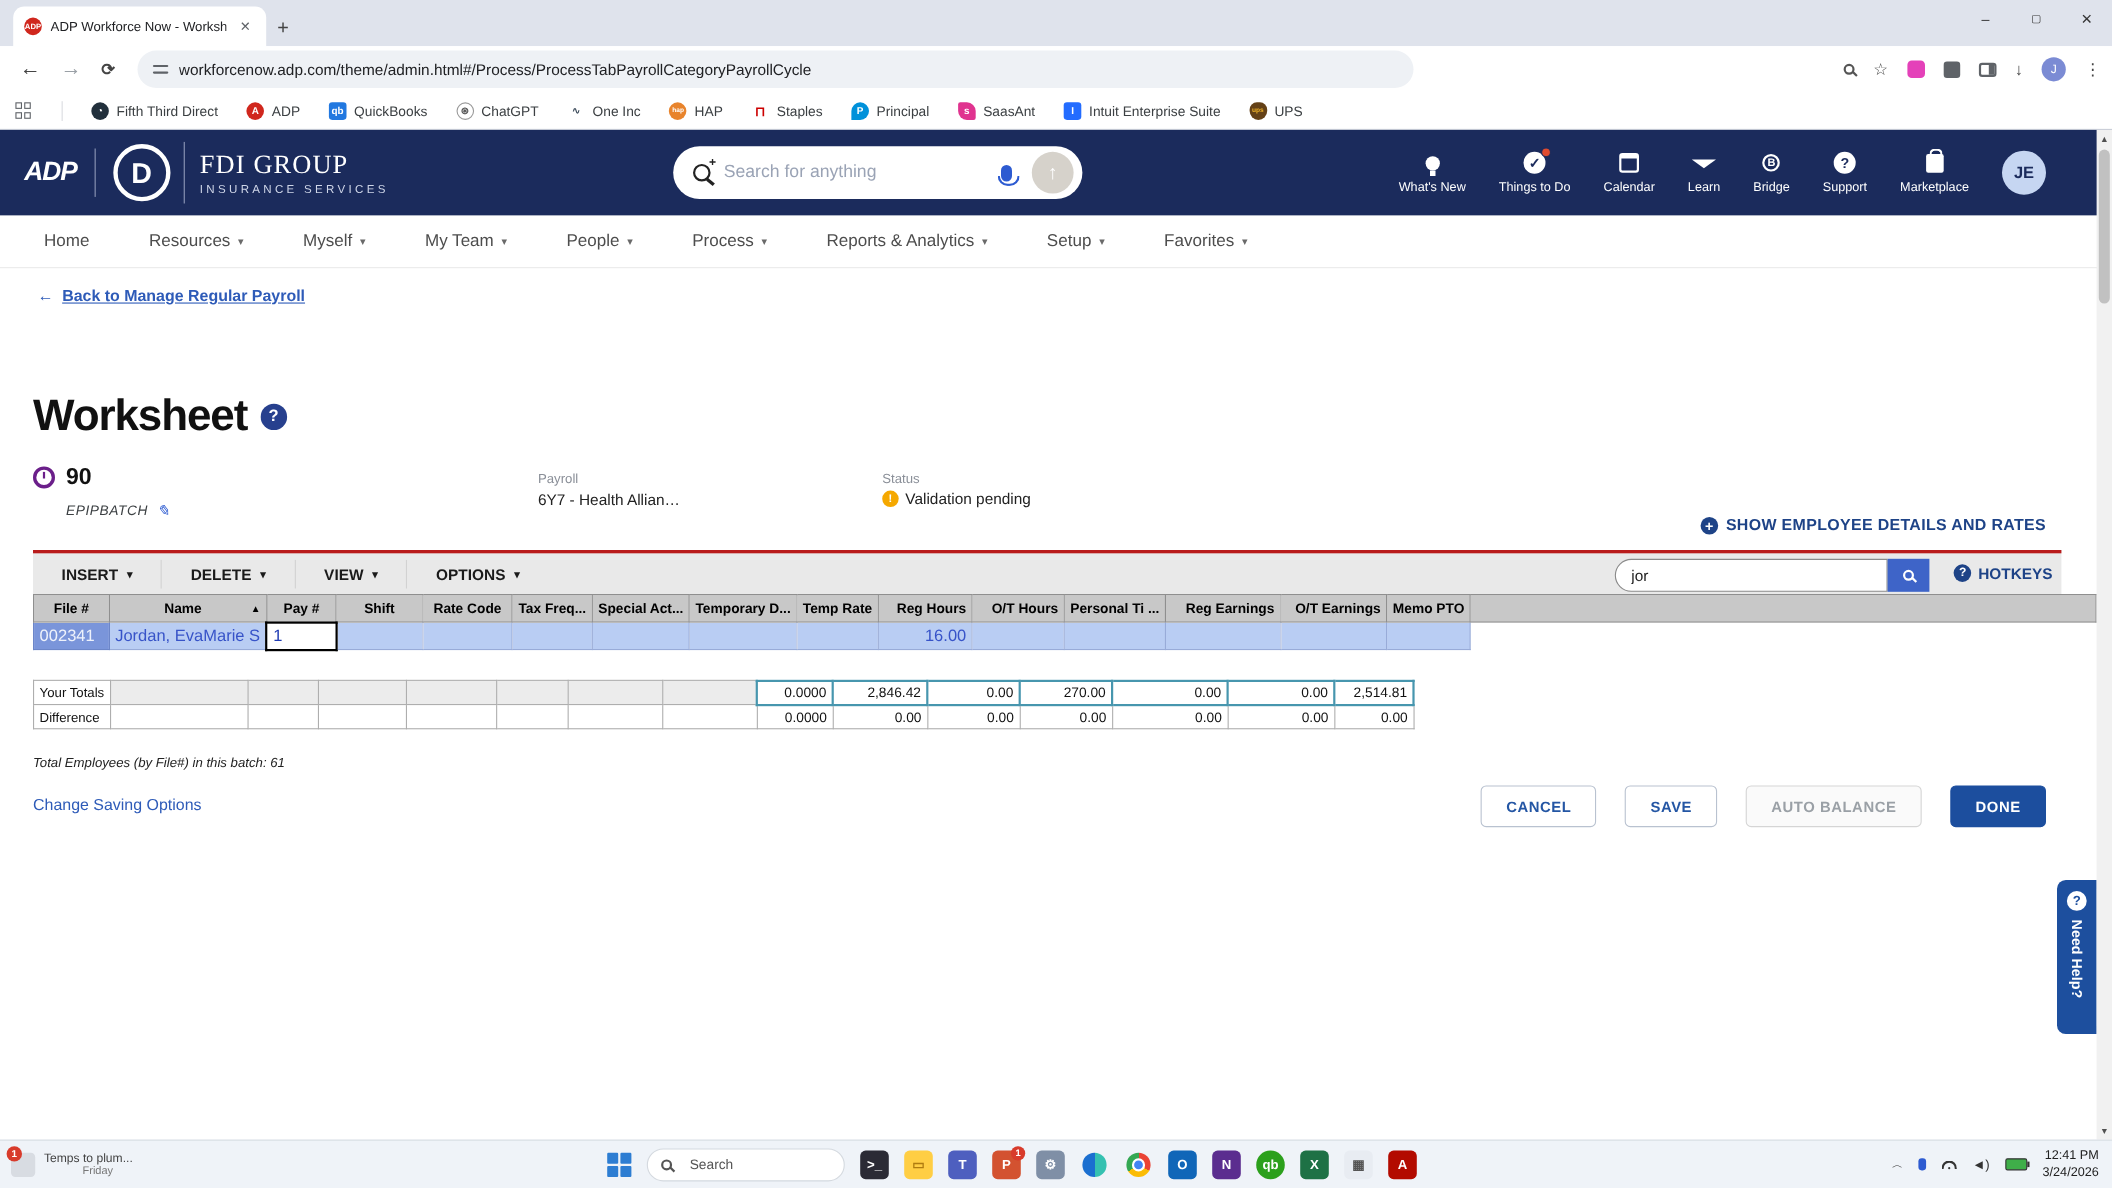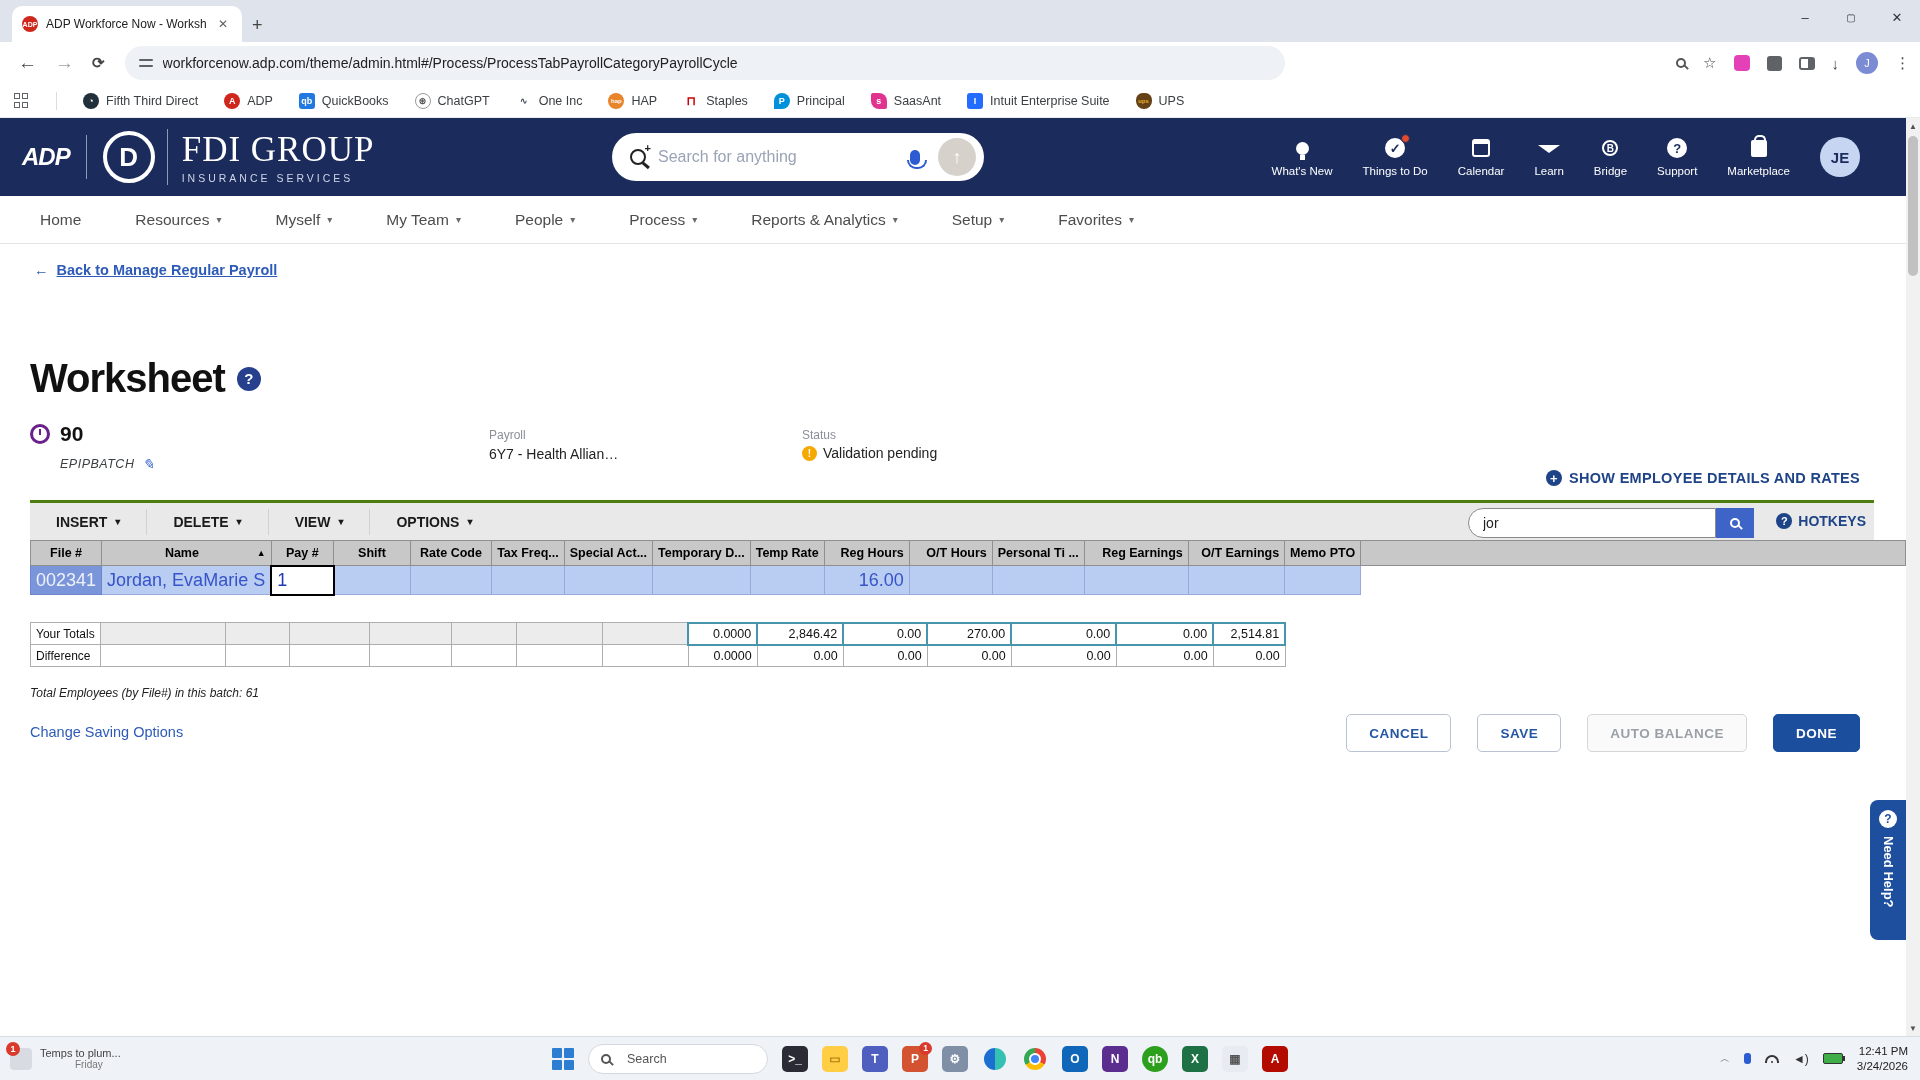--- a/index.html
+++ b/index.html
@@ -45,21 +45,21 @@
   .apps-grid { width:16px; height:16px; display:grid; grid-template-columns:6px 6px; grid-gap:2px; }
   .apps-grid span { width:6px; height:6px; border:1.5px solid #5f6368; }
   .bm-sep { width:1px; height:18px; background:#dadce0; }
 
   
   .adp-header { position:absolute; top:118px; left:0; width:1920px; height:78px; background:#1b2b5c; display:flex; align-items:center; }
   .adp-logo { color:#fff; font-size:24px; font-weight:bold; font-style:italic; margin-left:22px; letter-spacing:-1px; }
   .brand-sep { width:1px; height:44px; background:#8f9ab8; margin:0 16px; }
   .fdi-circle { width:52px; height:52px; border:4px solid #fff; border-radius:50%; color:#fff; font-size:26px; font-weight:bold; display:flex; align-items:center; justify-content:center; margin-right:12px; }
   .fdi-sep { width:1px; height:56px; background:#8f9ab8; margin-right:14px; }
-  .fdi-name { color:#fff; font-size:35px; letter-spacing:1px; font-family:"Liberation Serif", serif; }
+  .fdi-name { color:#fff; font-size:24px; letter-spacing:1px; font-family:"Liberation Serif", serif; }
   .fdi-sub { color:#cfd6e8; font-size:10.5px; letter-spacing:3px; margin-top:2px; }
   .adp-search { position:absolute; left:612px; top:15px; width:372px; height:48px; background:#fff; border-radius:24px; display:flex; align-items:center; padding:0 8px 0 18px; gap:12px; }
   .sparkle-mag { position:relative; width:16px; height:16px; border:2.5px solid #222; border-radius:50%; }
   .sparkle-mag::after { content:""; position:absolute; width:8px; height:2.5px; background:#222; transform:rotate(40deg); right:-6px; bottom:-3px; }
   .sparkle-mag::before { content:"+"; position:absolute; top:-9px; right:-7px; color:#222; font-size:11px; font-weight:bold; }
   .adp-search input { border:none; outline:none; flex:1; font-size:16px; color:#333; background:transparent; font-family:"Liberation Sans", sans-serif; }
   .adp-search input::placeholder { color:#9aa3b5; }
   .mic { width:10px; height:15px; background:#2d5bd1; border-radius:5px; position:relative; margin-right:6px; }
   .mic::after { content:""; position:absolute; left:-3px; bottom:-4px; width:16px; height:7px; border:2px solid #2d5bd1; border-top:none; border-radius:0 0 9px 9px; }
   .go-btn { width:38px; height:38px; border-radius:50%; background:#d6d2cb; color:#fff; font-size:18px; display:flex; align-items:center; justify-content:center; }
@@ -98,36 +98,36 @@
   .field-label { font-size:12px; color:#8a8f98; }
   .field-value { font-size:14px; color:#222; margin-top:4px; }
   .company-block { position:absolute; top:184px; left:489px; }
   .status-block { position:absolute; top:184px; left:802px; }
   .status-line { display:flex; align-items:center; gap:6px; margin-top:3px; }
   .warn-ico { width:15px; height:15px; border-radius:50%; background:#f5a800; color:#fff; font-size:10px; font-weight:bold; display:flex; align-items:center; justify-content:center; }
   .show-details { position:absolute; top:226px; right:46px; display:flex; align-items:center; gap:7px; color:#1e4387; font-weight:bold; font-size:14.5px; letter-spacing:0.3px; }
   .plus-circ { width:16px; height:16px; border-radius:50%; background:#1e4387; color:#fff; font-size:13px; font-weight:bold; display:flex; align-items:center; justify-content:center; }
 
   
-  .ws-toolbar { position:absolute; top:256px; left:30px; width:1844px; height:40px; background:#e9e9e9; border-top:3px solid #4d7c0f; display:flex; align-items:center; }
+  .ws-toolbar { position:absolute; top:256px; left:30px; width:1844px; height:40px; background:#e9e9e9; border-top:3px solid #b91c1c; display:flex; align-items:center; }
   .menu-btn { display:flex; align-items:center; gap:8px; font-size:14px; font-weight:bold; color:#1a1a1a; padding:0 26px; height:26px; border-right:1px solid #d2d2d2; }
   .menu-btn .caret { color:#1a1a1a; }
   .ws-search { position:absolute; right:120px; top:5px; display:flex; }
   .ws-search input { width:248px; height:30px; border:1px solid #8a8a8a; border-radius:15px 0 0 15px; padding:0 14px; font-size:14px; color:#222; outline:none; font-family:"Liberation Sans", sans-serif; }
   .ws-search-btn { width:38px; height:30px; background:#3e64c8; display:flex; align-items:center; justify-content:center; }
   .ws-search-btn .mag { border-color:#fff; } .ws-search-btn .mag::after { background:#fff; }
   .hotkeys { position:absolute; right:8px; top:10px; display:flex; align-items:center; gap:6px; color:#1e4387; font-size:14px; font-weight:bold; }
   .q-circ { width:16px; height:16px; border-radius:50%; background:#1e4387; color:#fff; font-size:11px; font-weight:bold; display:flex; align-items:center; justify-content:center; }
 
   
   .grid-wrap { position:absolute; top:296px; left:30px; }
   table.grid { border-collapse:collapse; table-layout:fixed; }
   .grid th { background:#c8c8c8; border:1px solid #8f8f8f; font-size:12.5px; font-weight:bold; color:#000; padding:4px 5px; text-align:center; white-space:nowrap; overflow:hidden; height:25px; }
   .grid th.num, .grid td.num { text-align:right; }
-  .grid td { border:1px solid #98abd8; font-size:18px; padding:3px 5px; height:24px; white-space:nowrap; overflow:hidden; }
+  .grid td { border:1px solid #98abd8; font-size:15px; padding:3px 5px; height:24px; white-space:nowrap; overflow:hidden; }
   .row-blue td { background:#b9cdf3; color:#3753c8; }
   td.file-cell { background:#7a95da !important; color:#eef2fb !important; border-color:#6c86c9; }
   td.active-cell { background:#fff !important; border:2px solid #000 !important; color:#1f3bb3 !important; }
   .sort-asc { float:right; font-size:9px; margin-top:2px; }
   table.totals { border-collapse:collapse; table-layout:fixed; margin-top:26px; }
   .totals td { border:1px solid #aeaeae; font-size:12.5px; color:#111; padding:2px 5px; height:22px; white-space:nowrap; background:#fff; }
   .totals td.num { text-align:right; }
   .totals td.rlabel { font-size:12px; }
   .yt-empty { background:#ececec !important; }
   .yt-num { border:2px solid #4796ae !important; }

